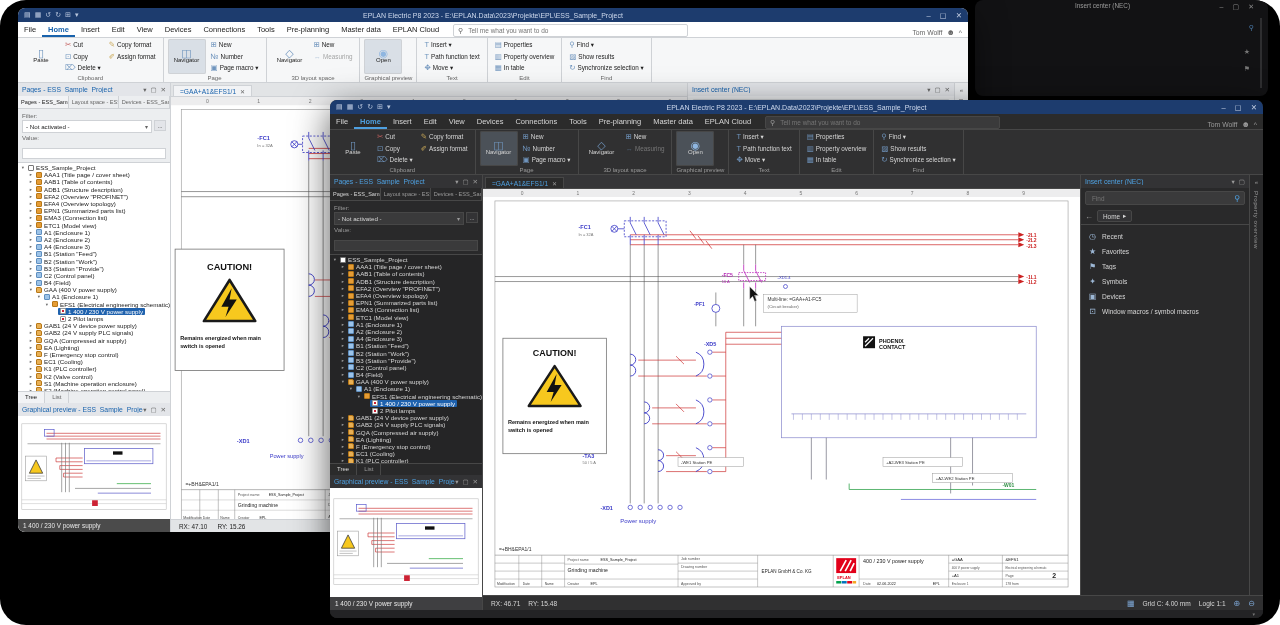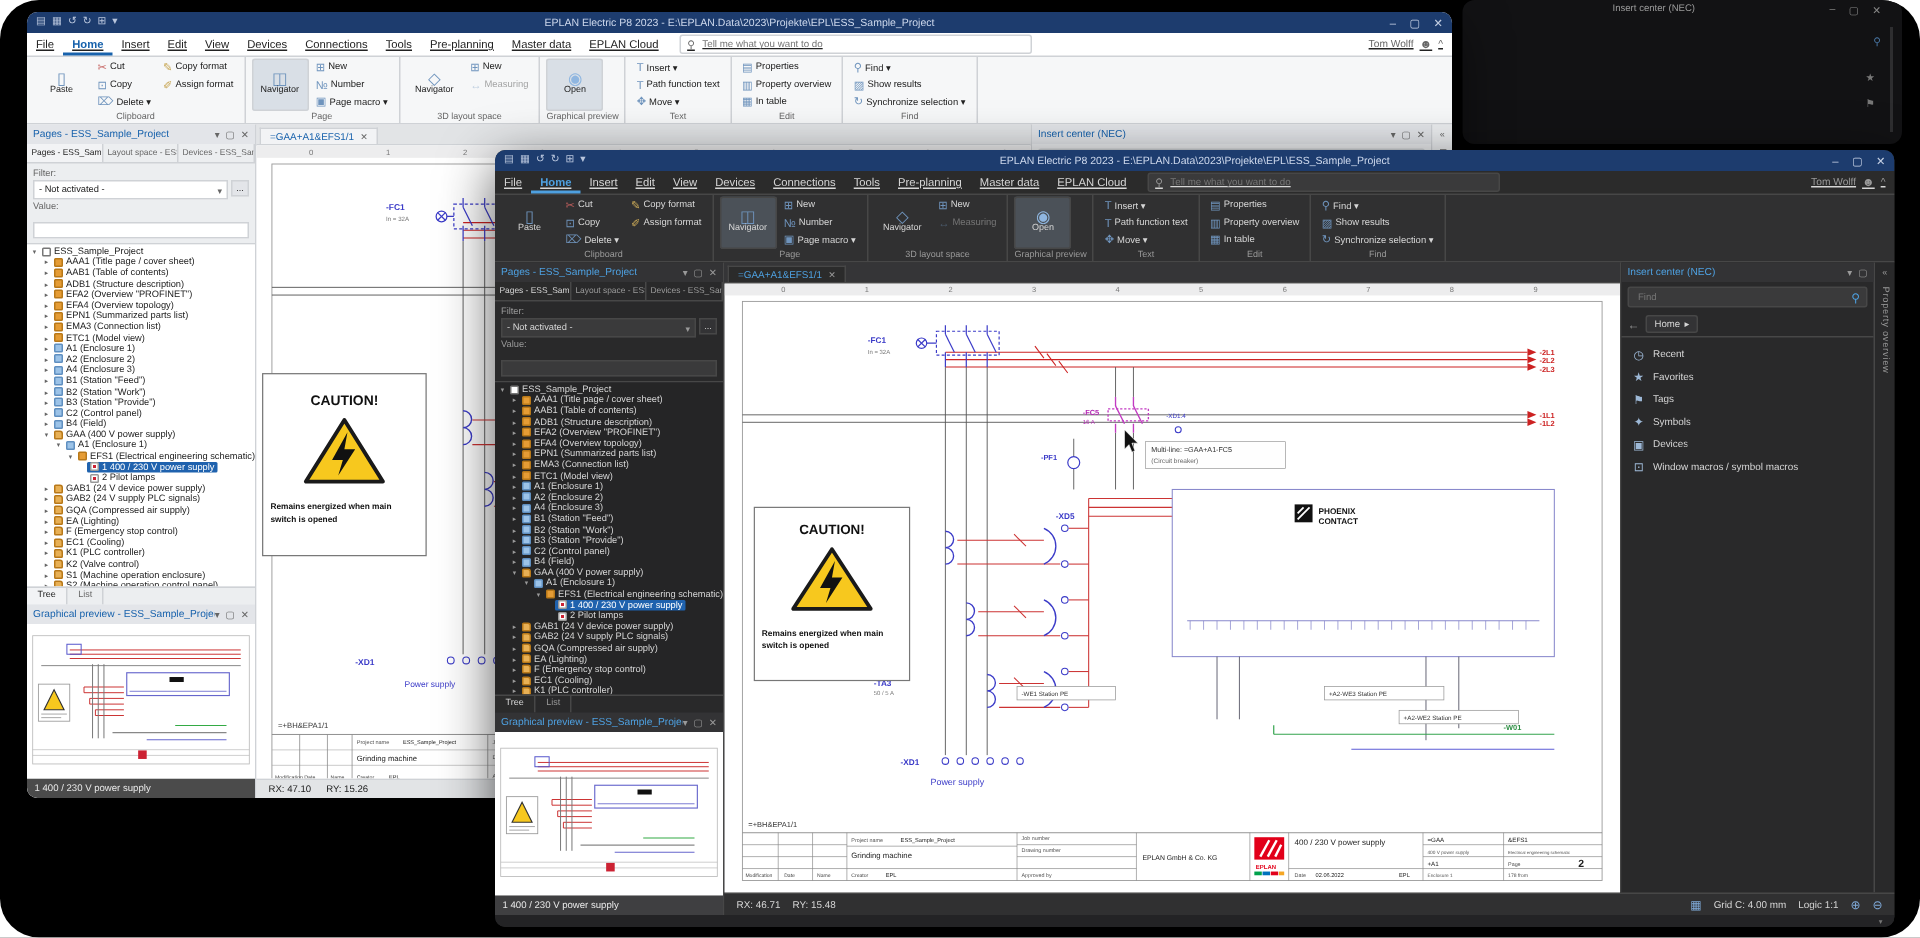--- a/index.html
+++ b/index.html
@@ -10,21 +10,21 @@
          --accent:#1862ac;--ribbon:#f6f7f8;--tabs:#ffffff;--pressed:#d9dfe6;--treebg:#fff;--strip:#e2e4e6;--cap:#4b4b4b;}
   .dark{--bg:#2b2b2b;--panel:#29292a;--panelhead:#333335;--txt:#d6d6d6;--sub:#9a9a9a;--border:#474747;--input:#3a3a3b;
         --accent:#4ea0e0;--ribbon:#303031;--tabs:#2b2b2b;--pressed:#4b5158;--treebg:#252526;--strip:#353537;--cap:#3f3f41;}
   .win{background:var(--bg);color:var(--txt);}
   
   .titlebar{height:14px;background:#1d3c6e;display:flex;align-items:center;padding:0 6px;position:relative;flex:none;}
   .qat{display:flex;gap:4px;color:#b9c6dd;font-size:7px;line-height:14px;}
   .wtitle{position:absolute;left:0;right:0;text-align:center;font-size:7px;color:#cdd8ec;pointer-events:none;white-space:nowrap;}
   .wctrl{margin-left:auto;display:flex;gap:9px;color:#c4cfe3;font-size:7.5px;z-index:2;}
   
-  .tabsrow{height:15px;background:var(--tabs);display:flex;align-items:center;border-bottom:1px solid var(--border);flex:none;text-decoration:underline;}
+  .tabsrow{height:15px;background:var(--tabs);display:flex;align-items:flex-end;border-bottom:1px solid var(--border);flex:none;}
   .rtabs{display:flex;height:15px;}
   .rtab{padding:0 6px;font-size:7.5px;line-height:15px;color:var(--txt);white-space:nowrap;cursor:default;}
   .rtab.active{color:var(--accent);font-weight:bold;box-shadow:inset 0 -2px 0 var(--accent);}
   .ribsearch{display:flex;align-items:center;gap:3px;background:var(--input);border:1px solid var(--border);border-radius:2px;height:11px;width:225px;margin-left:8px;padding:0 4px;}
   .ribsearch .sicon{font-size:7px;color:var(--sub);}
   .ribsearch input{border:none;outline:none;background:transparent;font-size:6.5px;color:var(--txt);width:100%;font-family:"Liberation Sans",sans-serif;}
   .userbox{margin-left:auto;display:flex;align-items:center;gap:4px;padding-right:6px;font-size:6.8px;color:var(--sub);}
   .userbox .avatar{font-size:8px;color:var(--sub);}
   
   .ribbon{height:44px;background:var(--ribbon);display:flex;align-items:stretch;border-bottom:1px solid var(--border);flex:none;overflow:hidden;}

